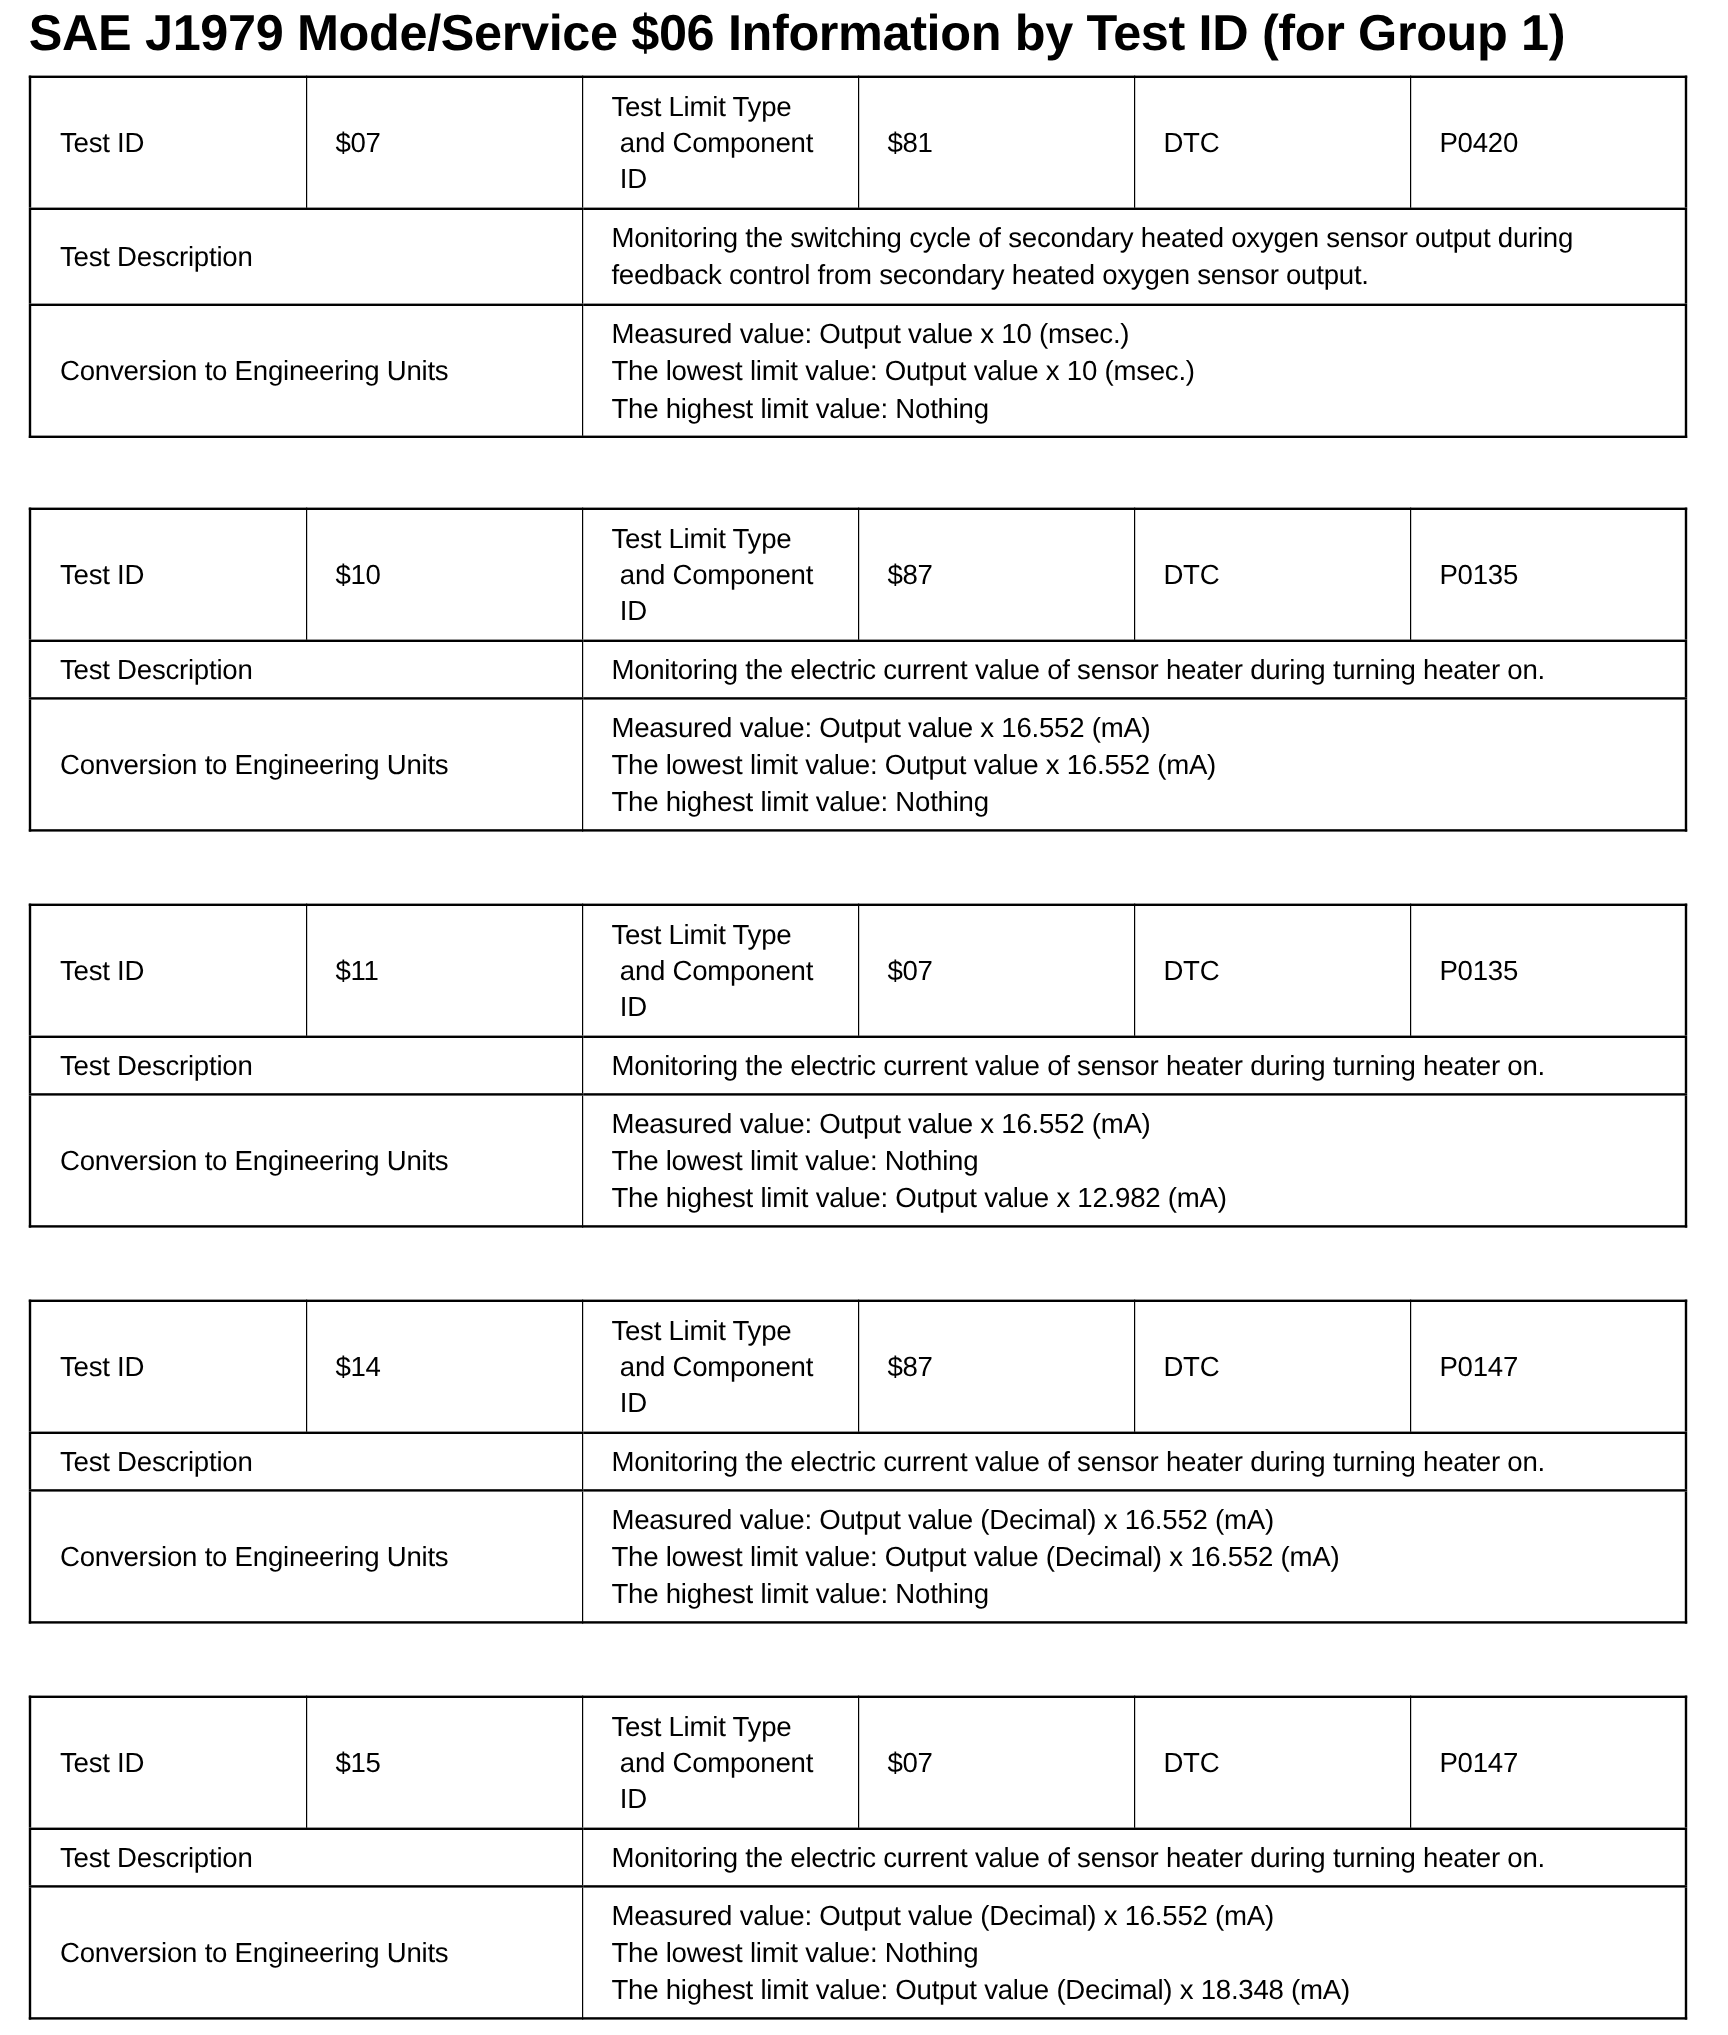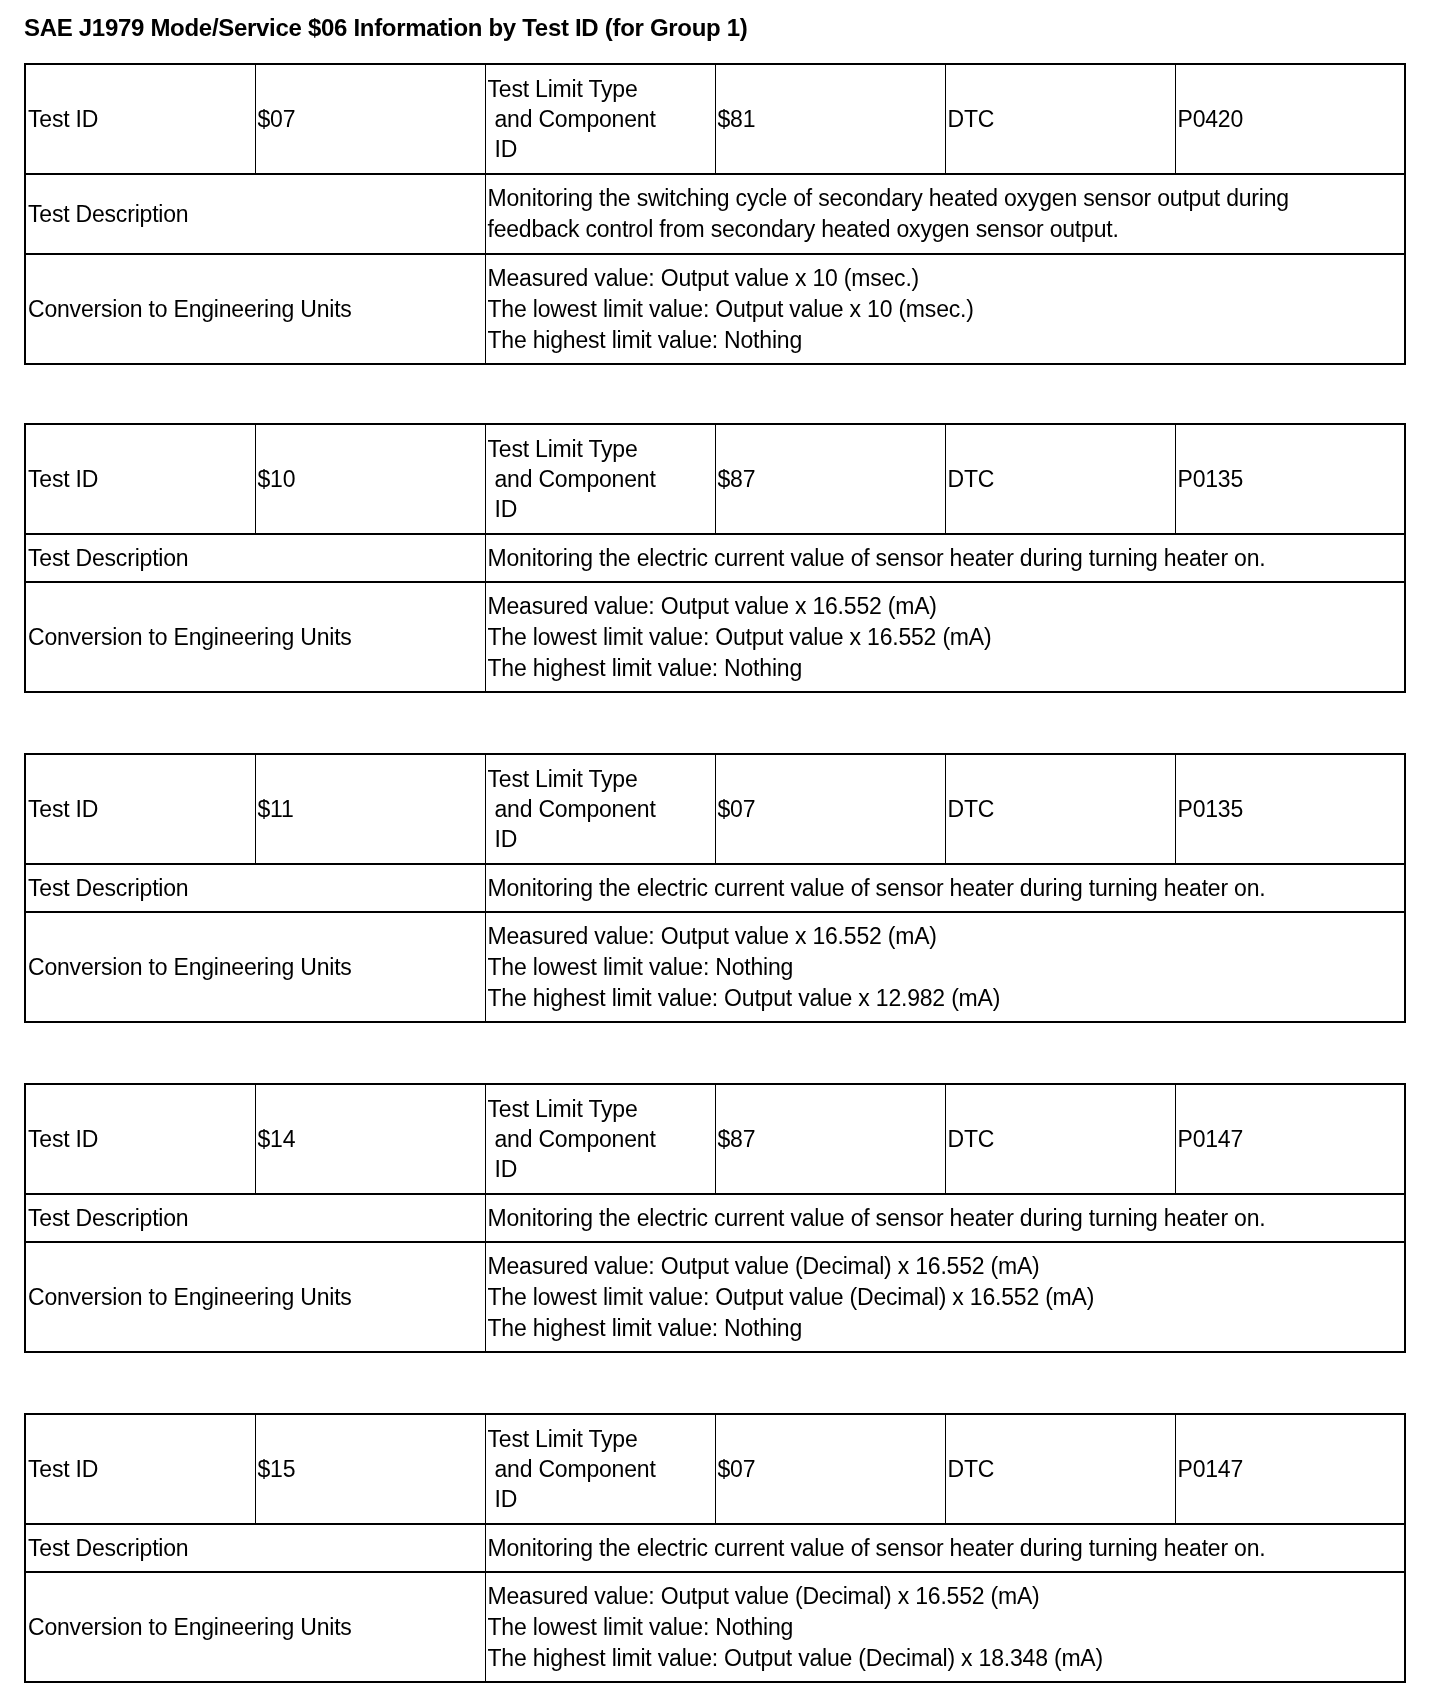--- a/index.html
+++ b/index.html
@@ -15,36 +15,36 @@
       color: #000000;
       overflow: hidden;
     }
     .page-title {
       position: absolute;
       left: 24px;
       top: 8px;
       margin: 0;
       font-family: "Liberation Sans", sans-serif;
       font-weight: bold;
-      font-size: 24px;
+      font-size: 42px;
       letter-spacing: -0.3px;
       line-height: 40px;
       white-space: nowrap;
     }
     .test-table {
       position: absolute;
       left: 24px;
       width: 1382px;
       border-collapse: collapse;
       table-layout: fixed;
       border: 2.5px solid #000;
     }
     .test-table td {
       border: 1.5px solid #000;
-      padding: 0 2px;
+      padding: 0 24px;
       font-size: 23px;
       line-height: 31px;
       vertical-align: middle;
       letter-spacing: -0.2px;
       white-space: nowrap;
     }
     .test-table tr.row-header td { height: 108px; }
     .test-table tr.row-desc td { border-top: 2.5px solid #000; }
     .test-table tr.row-conv td { border-top: 2.5px solid #000; height: 108px; }
     .test-table td.limit-type-label {

